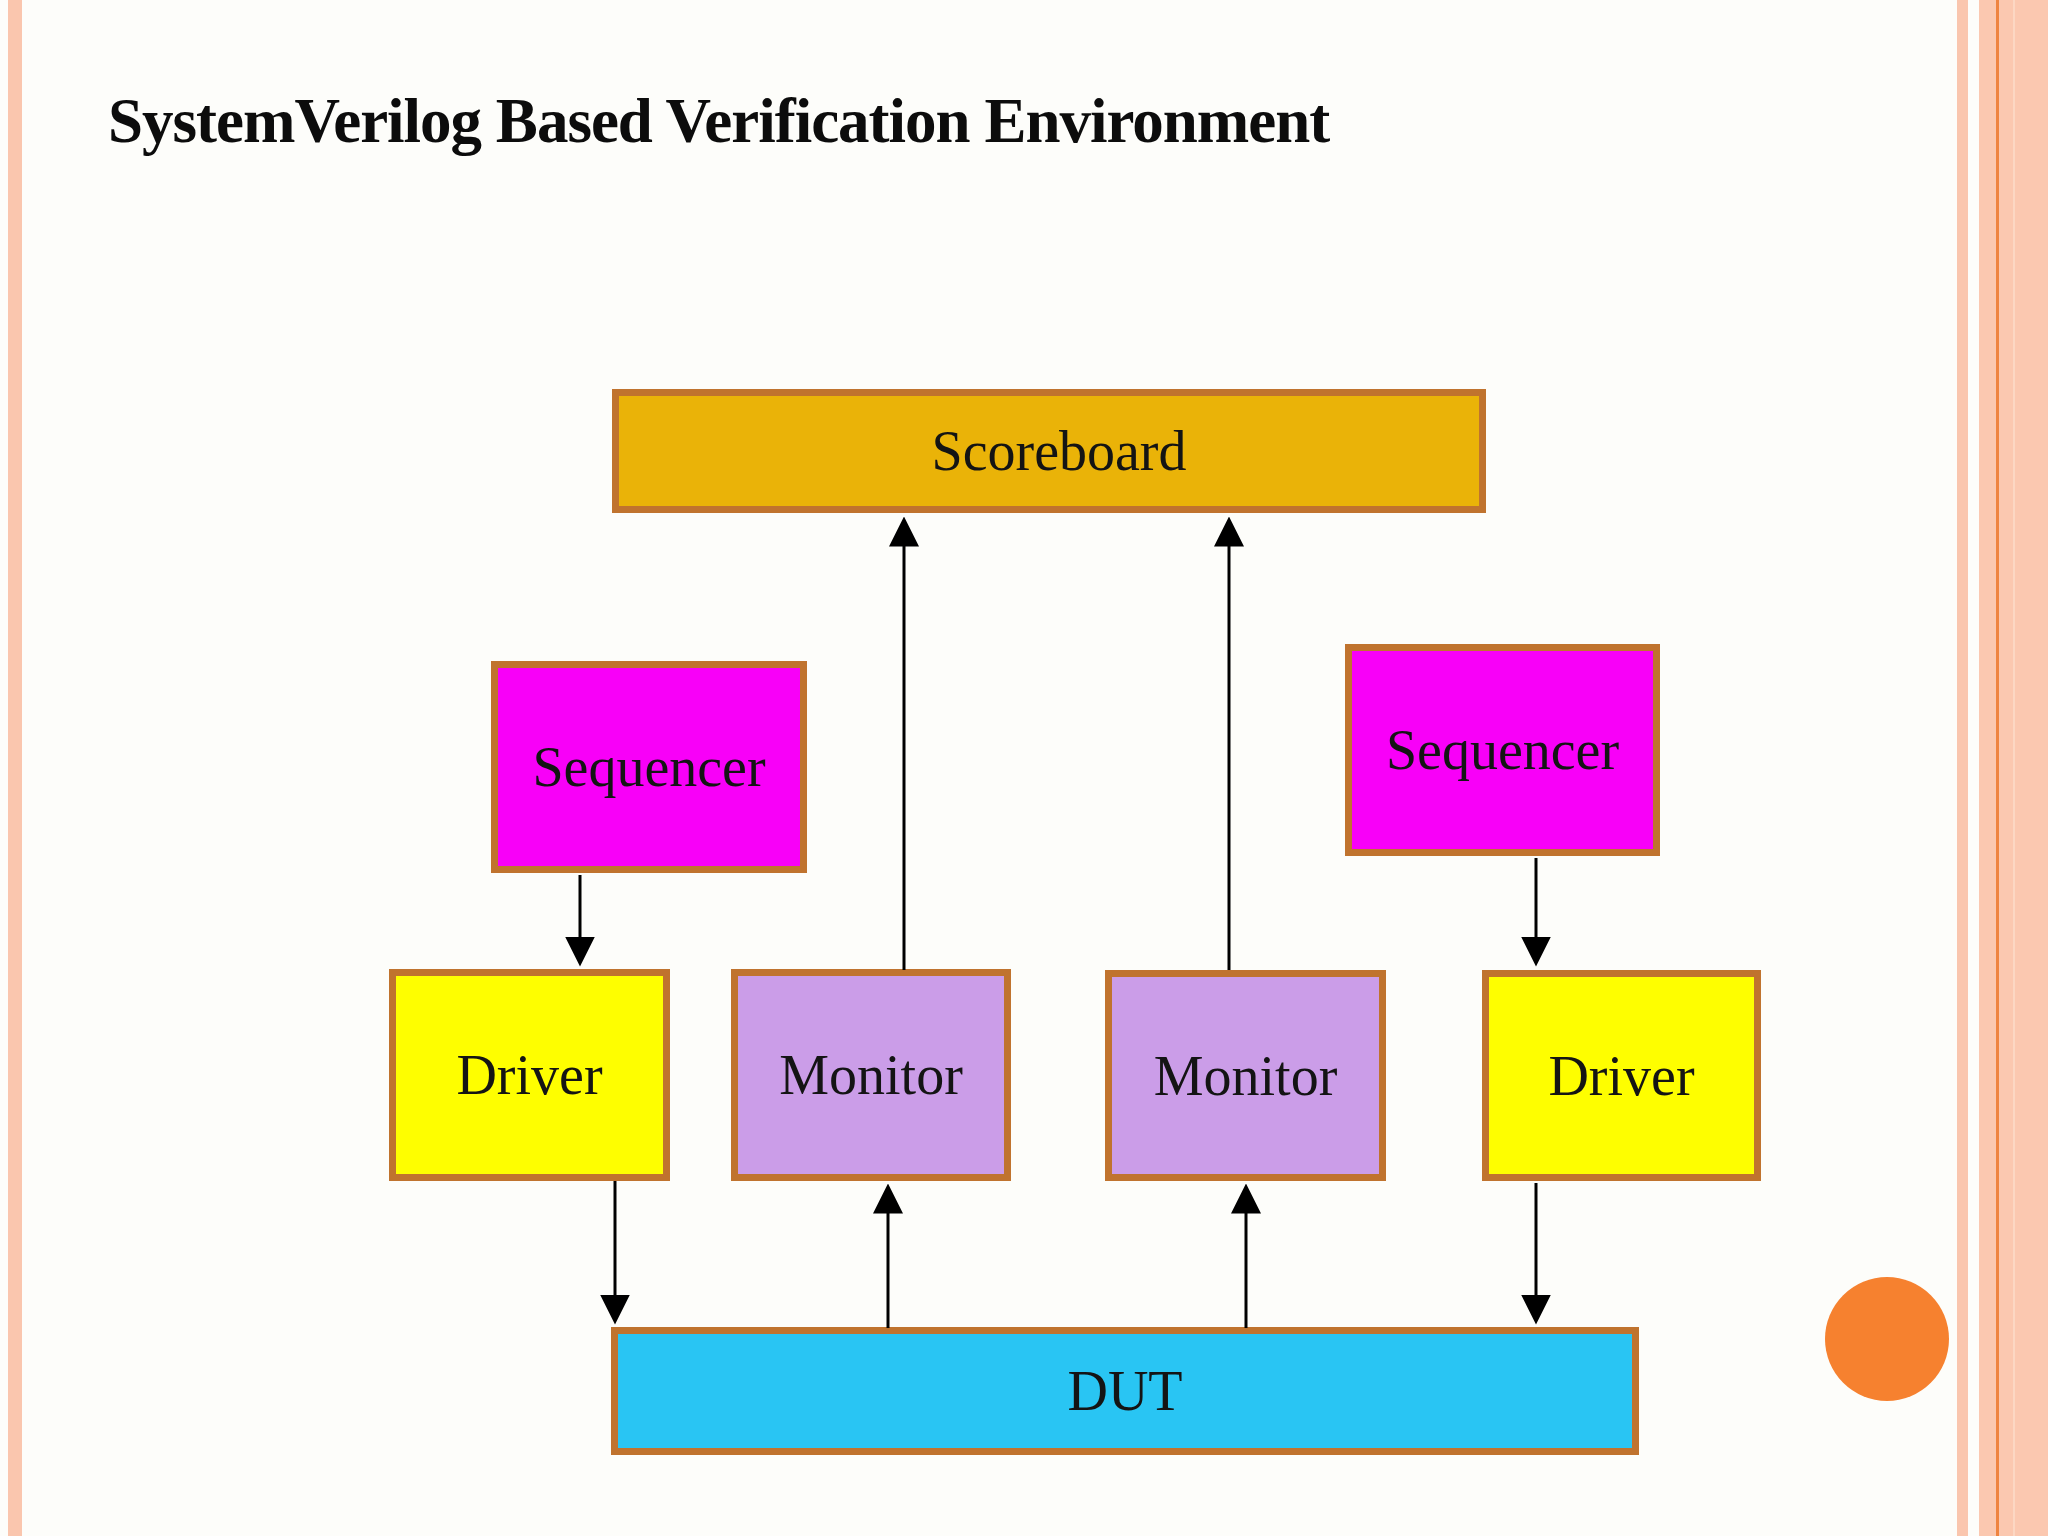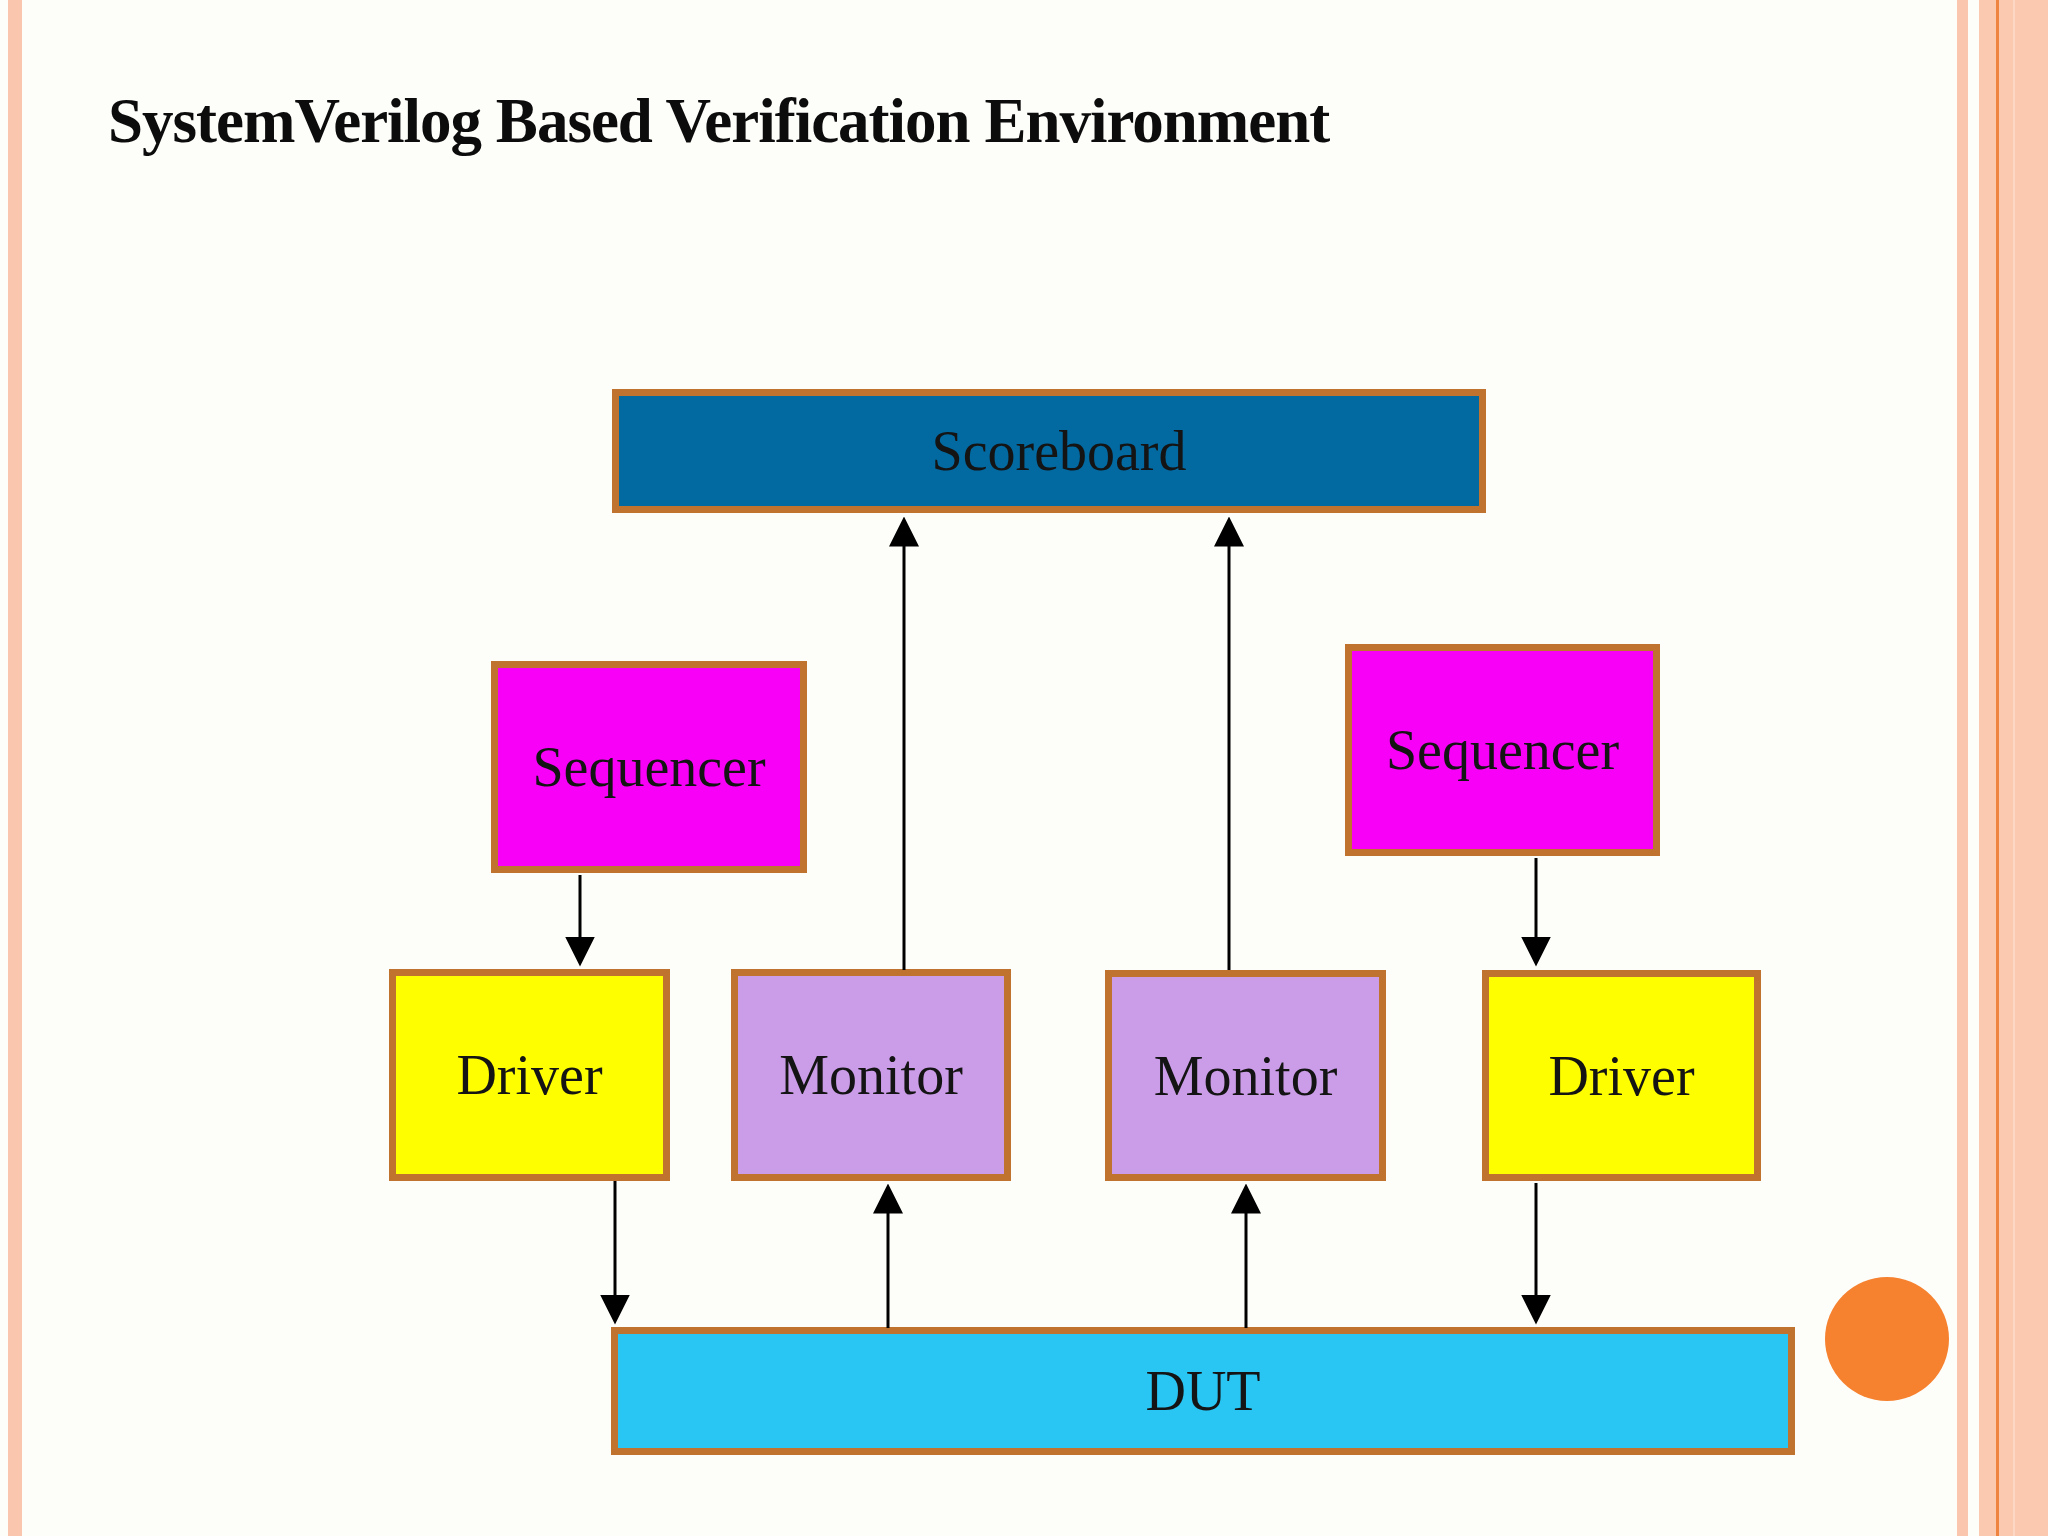--- a/index.html
+++ b/index.html
@@ -27,21 +27,21 @@
     display:flex;align-items:center;justify-content:center;
     font-size:56px;color:#141414;
   }
   #node-scoreboard    {left:612px; top:389px;  width:874px; height:124px;}
   #node-sequencer-l   {left:491px; top:661px;  width:316px; height:212px;}
   #node-sequencer-r   {left:1345px;top:644px;  width:315px; height:212px;}
   #node-driver-l      {left:389px; top:969px;  width:281px; height:212px;}
   #node-monitor-l     {left:731px; top:969px;  width:280px; height:212px;}
   #node-monitor-r     {left:1105px;top:970px;  width:281px; height:211px;}
   #node-driver-r      {left:1482px;top:970px;  width:279px; height:211px;}
-  #node-dut           {left:611px; top:1327px; width:1184px; height:128px;}
+  #node-dut           {left:611px; top:1327px; width:1028px; height:128px;}
   
   #arrow-layer{position:absolute;left:0;top:0;width:2048px;height:1536px;pointer-events:none;}
   #arrow-layer line{stroke:#000;stroke-width:3;}
   
   #accent-circle{
     position:absolute;left:1825px;top:1277px;width:124px;height:124px;
     border-radius:50%;
   }
 </style>
 </head>
@@ -50,21 +50,21 @@
 <div class="stripe" id="stripe-left" style="background: rgb(250, 198, 174);"></div>
 <div class="stripe" id="stripe-right-thin" style="background: rgb(250, 198, 174);"></div>
 <div class="stripe" id="band-right" style="background: rgb(251, 200, 176);">
   <div class="band-line" style="background: rgb(239, 132, 64);"></div>
   <div class="band-split"></div>
 </div>
 <div id="accent-circle" style="background: rgb(246, 129, 47);"></div>
 
 <h1 id="slide-title">SystemVerilog Based Verification Environment</h1>
 
-<div class="node" id="node-scoreboard" style="background: #0369a1; border-color: rgb(192, 115, 46); color: rgb(20, 20, 20); padding-left: 20px;">
+<div class="node" id="node-scoreboard" style="background: #eab308; border-color: rgb(192, 115, 46); color: rgb(20, 20, 20); padding-left: 20px;">
   <span>Scoreboard</span>
 </div>
 <div class="node" id="node-sequencer-l" style="background: rgb(248, 0, 248); border-color: rgb(192, 115, 46); color: rgb(20, 20, 20);">
   <span>Sequencer</span>
 </div>
 <div class="node" id="node-sequencer-r" style="background: rgb(248, 0, 248); border-color: rgb(192, 115, 46); color: rgb(20, 20, 20);">
   <span>Sequencer</span>
 </div>
 <div class="node" id="node-driver-l" style="background: rgb(254, 254, 0); border-color: rgb(192, 115, 46); color: rgb(20, 20, 20);">
   <span>Driver</span>

